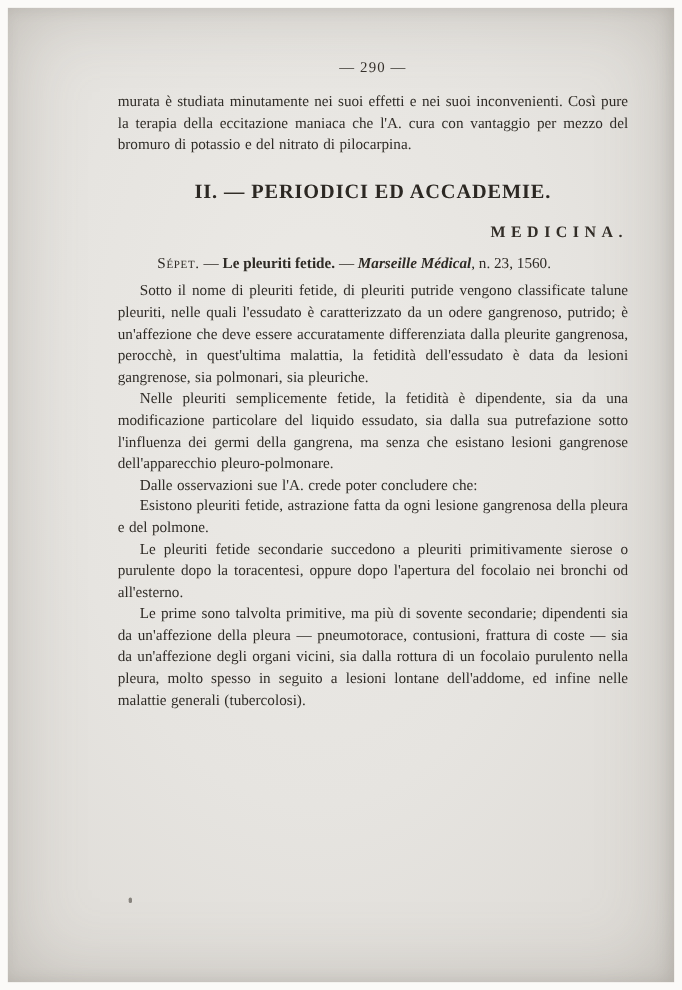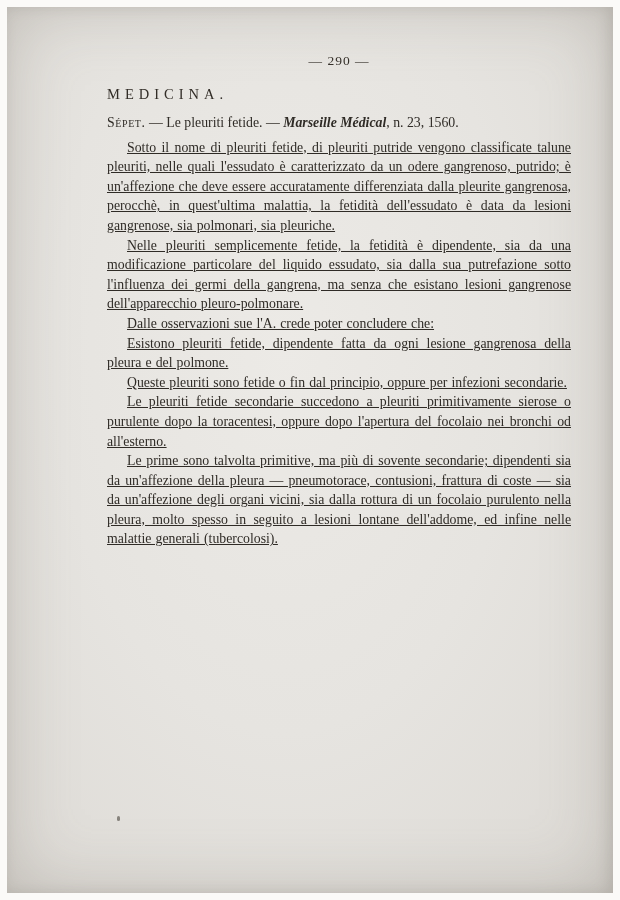--- a/index.html
+++ b/index.html
@@ -46,71 +46,73 @@
   .noindent { text-indent: 0; }
   .section-heading {
     text-align: center;
     font-size: 18.5px;
     font-weight: bold;
     letter-spacing: 0.8px;
     margin-top: 24px;
     color: #2c2823;
   }
   .subsection-heading {
-    text-align: left;
+    text-align: right;
     font-size: 14.5px;
-    font-weight: normal;
+    font-weight: bold;
     letter-spacing: 5px;
     margin-top: 17px;
     color: #322d27;
   }
   .article-header {
     margin-top: 10px;
     font-size: 13.8px;
     line-height: 19.6px;
     text-align: justify;
   }
   .author {
     font-variant: small-caps;
     letter-spacing: 0.6px;
+    margin-left: 36px;
   }
-  .article-title { font-weight: normal; }
+  .article-title { font-weight: bold; }
   .journal { font-style: italic; font-weight: bold; }
-  .body-text { margin-top: 5px; text-decoration: underline; }
+  .body-text { margin-top: 5px; }
   .speck {
     position: absolute;
     left: 110px;
     bottom: 72px;
     width: 3px;
     height: 5px;
     background: rgba(60, 55, 48, 0.55);
     border-radius: 2px;
   }
 </style>
 </head>
 <body>
 
 <div class="scan">
   <div class="paper">
     <div class="content">
 
       <div class="page-number">— 290 —</div>
 
+      <p class="para noindent">murata è studiata minutamente nei suoi effetti e nei suoi inconvenienti. Così pure la terapia della eccitazione maniaca che l'A. cura con vantaggio per mezzo del bromuro di potassio e del nitrato di pilocarpina.</p>
 
+      <h1 class="section-heading">II. — PERIODICI ED ACCADEMIE.</h1>
 
       <h2 class="subsection-heading">MEDICINA.</h2>
 
       <p class="article-header"><span class="author">Sépet.</span><span> — </span><span class="article-title">Le pleuriti fetide.</span><span> — </span><span class="journal">Marseille Médical</span><span>, n. 23, 1560.</span></p>
 
       <div class="body-text">
         <p class="para">Sotto il nome di pleuriti fetide, di pleuriti putride vengono classificate talune pleuriti, nelle quali l'essudato è caratterizzato da un odere gangrenoso, putrido; è un'affezione che deve essere accuratamente differenziata dalla pleurite gangrenosa, perocchè, in quest'ultima malattia, la fetidità dell'essudato è data da lesioni gangrenose, sia polmonari, sia pleuriche.</p>
         <p class="para">Nelle pleuriti semplicemente fetide, la fetidità è dipendente, sia da una modificazione particolare del liquido essudato, sia dalla sua putrefazione sotto l'influenza dei germi della gangrena, ma senza che esistano lesioni gangrenose dell'apparecchio pleuro-polmonare.</p>
         <p class="para">Dalle osservazioni sue l'A. crede poter concludere che:</p>
-        <p class="para">Esistono pleuriti fetide, dipendente fatta da ogni lesione gangrenosa della pleura e del polmone.</p>
-        <p class="para">Queste pleuriti sono fetide o fin dal principio, oppure per infezioni secondarie.</p>
+        <p class="para">Esistono pleuriti fetide, astrazione fatta da ogni lesione gangrenosa della pleura e del polmone.</p>
         <p class="para">Le pleuriti fetide secondarie succedono a pleuriti primitivamente sierose o purulente dopo la toracentesi, oppure dopo l'apertura del focolaio nei bronchi od all'esterno.</p>
         <p class="para">Le prime sono talvolta primitive, ma più di sovente secondarie; dipendenti sia da un'affezione della pleura — pneumotorace, contusioni, frattura di coste — sia da un'affezione degli organi vicini, sia dalla rottura di un focolaio purulento nella pleura, molto spesso in seguito a lesioni lontane dell'addome, ed infine nelle malattie generali (tubercolosi).</p>
       </div>
 
     </div>
     <div class="speck"></div>
   </div>
 </div>
 
 </body></html>

